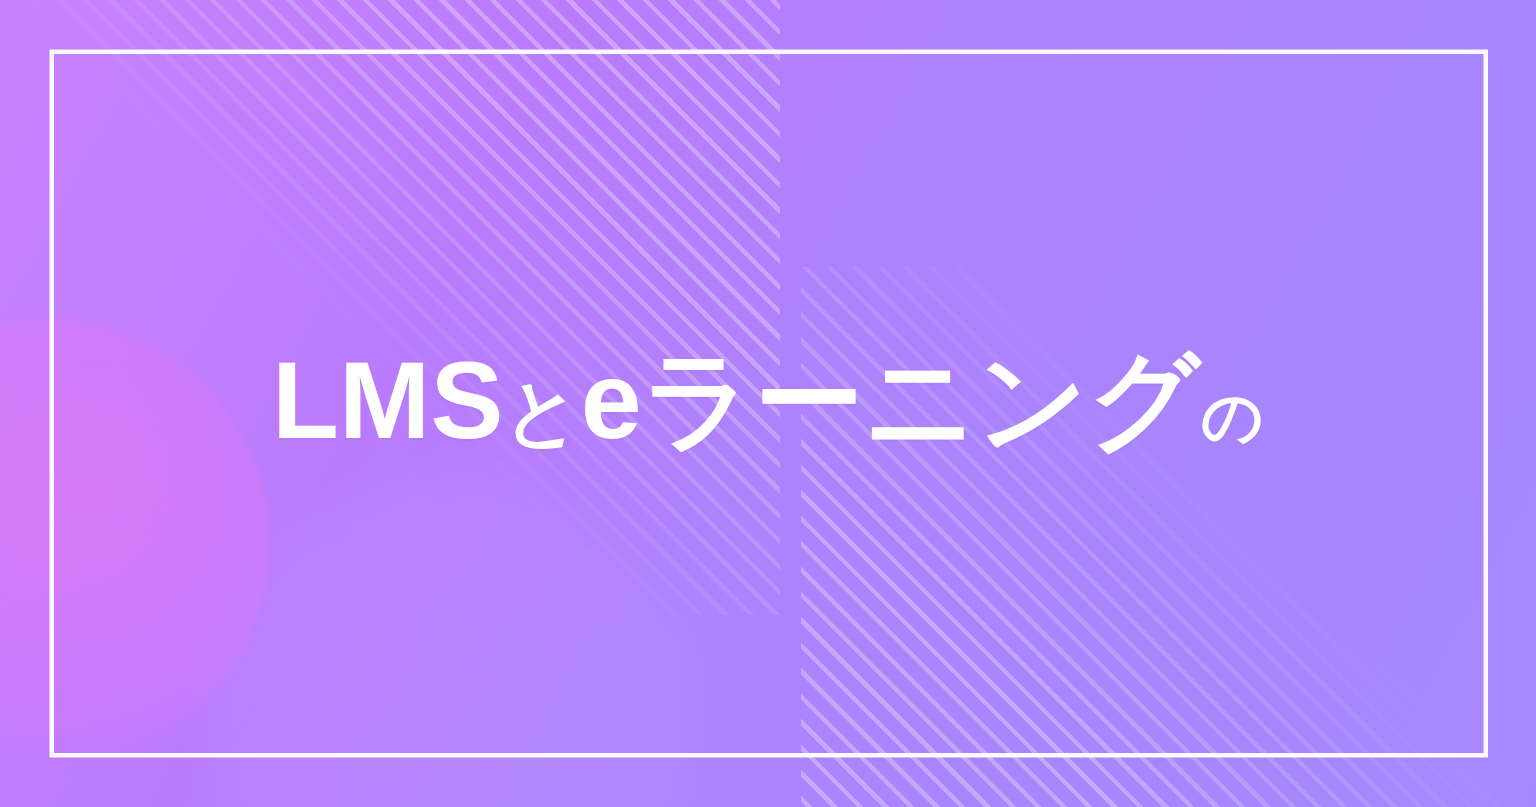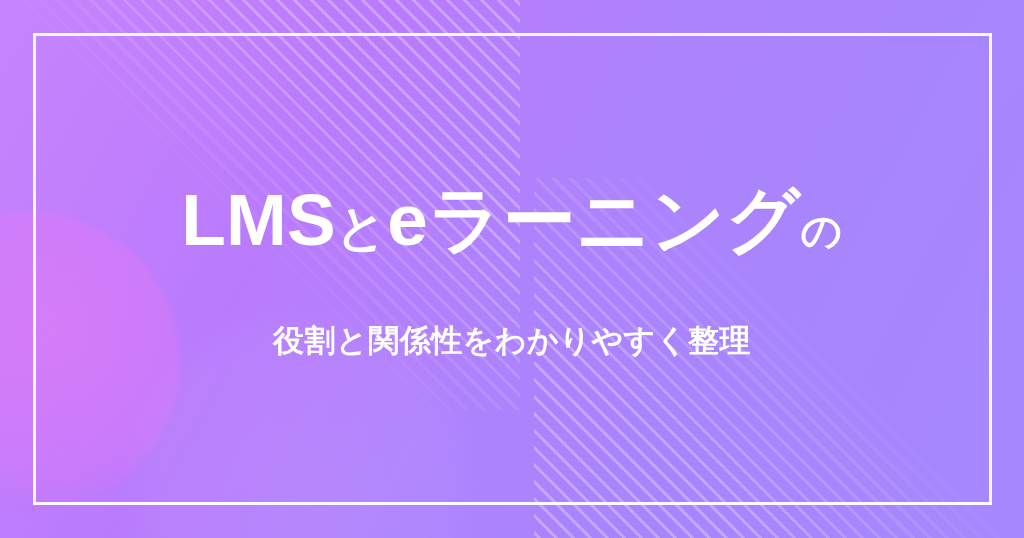--- a/index.html
+++ b/index.html
@@ -159,16 +159,15 @@
   <div class="frame"></div>
 
   <div class="content">
 
     <h1 class="title">
       <span class="title-line title-line-1">
         <span class="t-lg">LMS</span><span class="t-md">と</span><span class="t-lg">e</span><span class="t-lg">ラーニング</span><span class="t-sm">の</span>
       </span>
     </h1>
 
-    <p class="subtitle">役割と関係性をわかりやすく整理</p>
 
   </div>
 </div>
 
 </body></html>

